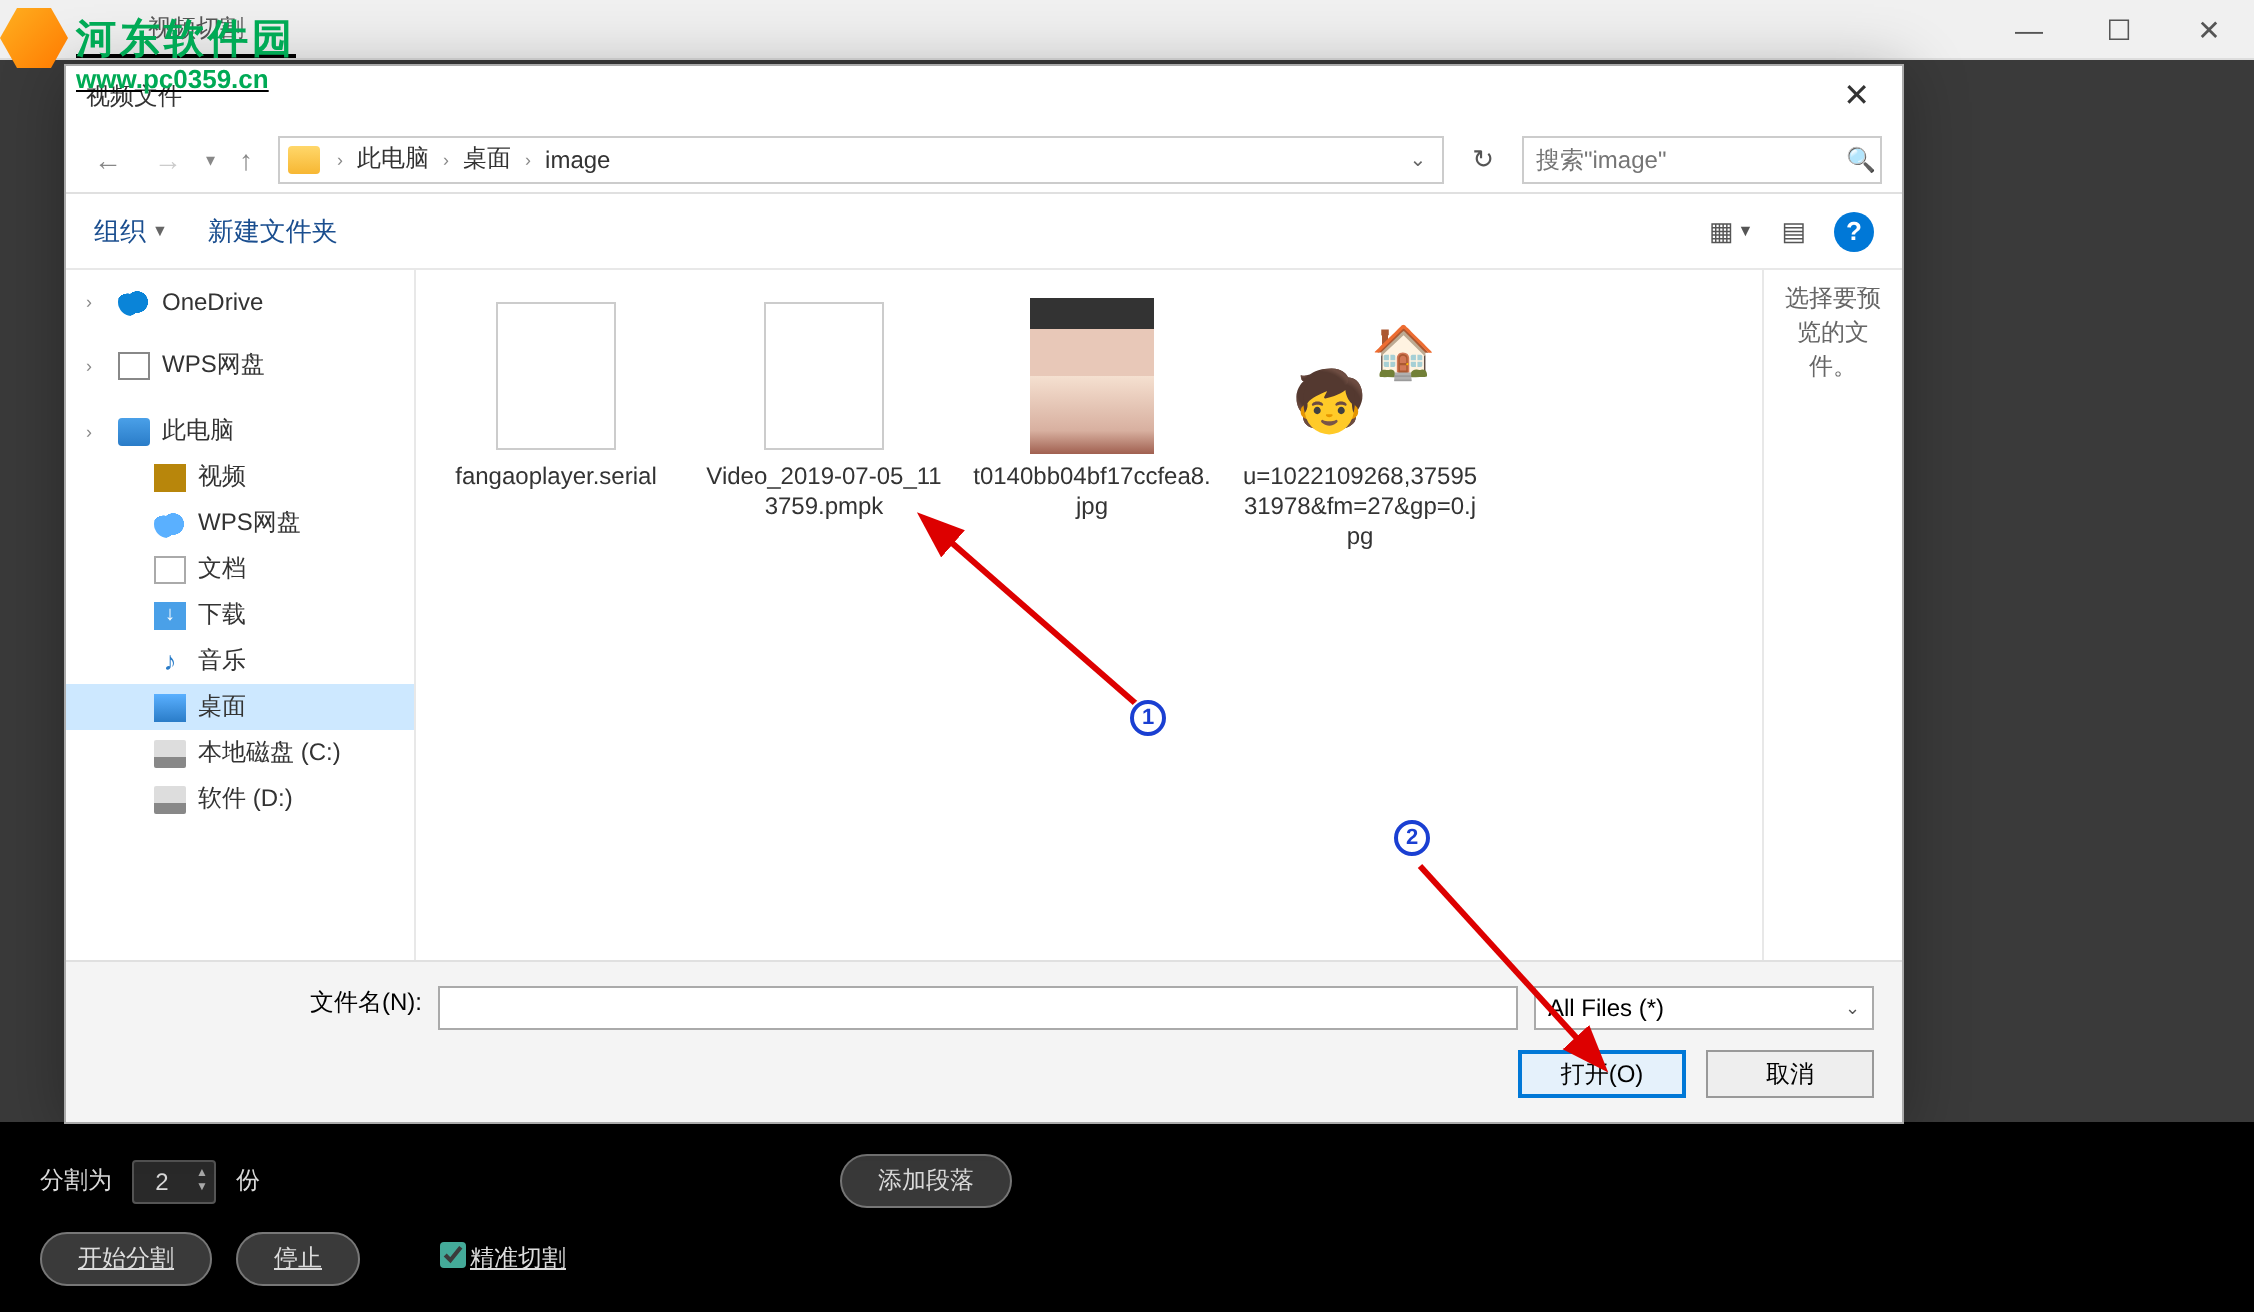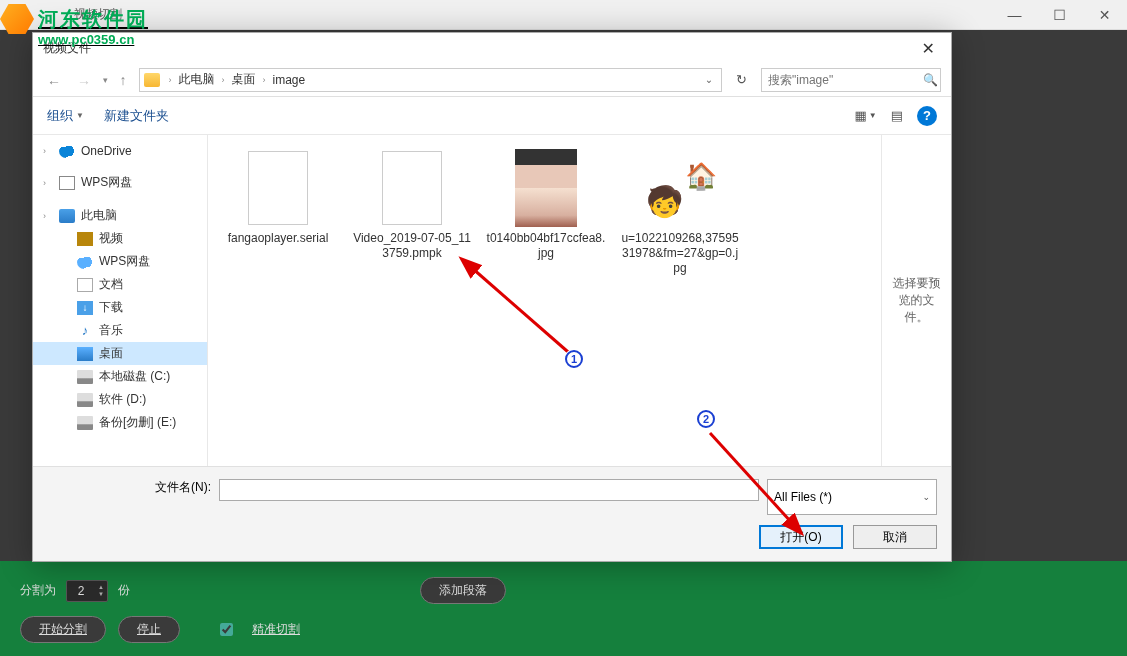--- a/index.html
+++ b/index.html
@@ -7,29 +7,29 @@
 
 
 .main-window { position: absolute; inset: 0; background: #3a3a3a; }
 .main-titlebar { height: 30px; background: #f0f0f0; display: flex; align-items: center; padding: 0 8px; font-size: 12px; color: #555; border-bottom: 1px solid #ddd; gap: 44px; }
 .main-titlebar .main-icon { width: 16px; height: 16px; background: #ff9800; border-radius: 2px; margin-right: 6px; }
 .main-controls { position: absolute; top: 0; right: 0; display: flex; }
 .main-controls div { width: 45px; height: 30px; display: flex; align-items: center; justify-content: center; color: #555; font-size: 14px; }
 .main-body { position: absolute; top: 30px; left: 0; right: 0; bottom: 0; background: #3a3a3a; }
 
 
-.bottom-bar { position: absolute; bottom: 0; left: 0; right: 0; height: 95px; background: #15803d; padding: 10px 20px; color: #ddd; font-size: 12px; }
+.bottom-bar { position: absolute; bottom: 0; left: 0; right: 0; height: 95px; background: #000000; padding: 10px 20px; color: #ddd; font-size: 12px; }
 .bottom-row1 { display: flex; align-items: center; gap: 10px; margin-bottom: 12px; margin-top: 6px; }
 .bottom-row2 { display: flex; align-items: center; gap: 12px; text-decoration: underline; }
 .spinner { display: inline-flex; align-items: center; background: #2a2a2a; border: 1px solid #555; border-radius: 2px; }
 .spinner input { width: 28px; background: transparent; border: none; color: #ddd; text-align: center; font-size: 12px; padding: 3px 0; }
 .spinner-btns { display: flex; flex-direction: column; }
 .spinner-btns span { font-size: 6px; padding: 0 3px; color: #aaa; line-height: 7px; cursor: pointer; }
 .dark-btn { background: #3a3a3a; border: 1px solid #777; border-radius: 14px; color: #ddd; padding: 4px 18px; font-size: 12px; cursor: pointer; }
-.checkbox-wrap { display: flex; align-items: center; gap: 19px; padding-left: 28px; }
+.checkbox-wrap { display: flex; align-items: flex-start; gap: 2px; padding-left: 28px; }
 .checkbox-wrap input { accent-color: #4a9; }
 
 
 .dialog { position: absolute; top: 32px; left: 32px; width: 920px; height: 530px; background: #fff; box-shadow: 0 4px 30px rgba(0,0,0,.3); border: 1px solid #aaa; display: flex; flex-direction: column; }
 .dialog-title { height: 30px; display: flex; align-items: center; justify-content: space-between; padding: 0 10px; font-size: 12px; color: #333; }
 .dialog-close { font-size: 16px; color: #333; cursor: pointer; padding: 0 6px; }
 
 .nav-bar { height: 34px; display: flex; align-items: center; padding: 0 10px; gap: 8px; border-bottom: 1px solid #e0e0e0; }
 .nav-btn { color: #888; font-size: 14px; padding: 2px 4px; cursor: pointer; }
 .nav-btn.disabled { color: #ccc; }
@@ -81,28 +81,28 @@
 .thumb-blank { width: 60px; height: 74px; background: #fff; border: 1px solid #ccc; }
 .thumb-video { width: 86px; height: 68px; background: linear-gradient(#8a9db0,#b8c4d0); border: 4px solid #333; border-image: repeating-linear-gradient(#333 0 4px, #888 4px 8px) 4; position: relative; }
 .thumb-video::after { content: ""; position: absolute; right: -2px; bottom: -2px; width: 20px; height: 20px; background: #ff9800; border-radius: 50%; }
 .thumb-video::before { content: "▶"; position: absolute; right: 2px; bottom: 0; color: #fff; font-size: 10px; z-index: 2; }
 .thumb-photo { width: 62px; height: 78px; background: linear-gradient(180deg,#333 0%,#333 20%,#e8c8b8 20%,#e8c8b8 50%,#f5e0d0 50%,#d8b0a0 85%, #a06050 100%); }
 .thumb-illus { width: 96px; height: 70px; background: #fff; position: relative; }
 .thumb-illus::before { content: "🏠"; position: absolute; top: 8px; right: 10px; font-size: 26px; }
 .thumb-illus::after { content: "🧒"; position: absolute; bottom: 4px; left: 14px; font-size: 30px; }
 .file-label { line-height: 1.25; word-break: break-all; color: #333; max-width: 120px; }
 
-.preview-pane { width: 70px; border-left: 1px solid #e8e8e8; display: flex; align-items: center; justify-content: center; font-size: 12px; color: #666; text-align: center; padding: 6px; }
+.preview-pane { width: 70px; border-left: 1px solid #e8e8e8; display: flex; align-items: flex-start; justify-content: center; font-size: 12px; color: #666; text-align: center; padding: 6px; }
 
 
 .dialog-bottom { border-top: 1px solid #e0e0e0; padding: 12px 14px; display: flex; flex-direction: column; gap: 10px; background: #f4f4f4; }
 .row-filename { display: flex; gap: 8px; font-size: 12px; }
 .row-filename label { white-space: nowrap; }
 .row-filename input { flex: 1; border: 1px solid #aaa; height: 22px; padding: 0 6px; font-size: 12px; background: #fff; }
-.filetype-select { width: 170px; border: 1px solid #aaa; height: 36px; padding: 0 6px; font-size: 12px; background: #fff; display: flex; align-items: center; justify-content: space-between; }
+.filetype-select { width: 170px; border: 1px solid #aaa; height: 22px; padding: 0 6px; font-size: 12px; background: #fff; display: flex; align-items: center; justify-content: space-between; }
 .row-buttons { display: flex; justify-content: flex-end; gap: 10px; }
 .win-btn { min-width: 84px; height: 24px; border: 1px solid #999; background: #eee; font-size: 12px; cursor: pointer; }
 .win-btn.primary { border: 2px solid #0078d7; background: #e5f1fb; }
 
 
 .annot { position: absolute; pointer-events: none; }
 .marker { width: 18px; height: 18px; border-radius: 50%; background: #fff; border: 2px solid #1a3fd2; color: #1a3fd2; font-size: 11px; font-weight: bold; display: flex; align-items: center; justify-content: center; box-shadow: 0 0 0 1px #fff; }
 
 
 .wm { position: absolute; top: 4px; left: 0; z-index: 50; pointer-events: none; font-size: 11px; text-decoration: underline; }
@@ -242,24 +242,20 @@
           <span class="sb-icon ic-desktop"></span>
           <span>桌面</span>
         </div>
         <div class="sidebar-item indent">
           <span class="sb-icon ic-disk"></span>
           <span>本地磁盘 (C:)</span>
         </div>
         <div class="sidebar-item indent">
           <span class="sb-icon ic-disk"></span>
           <span>软件 (D:)</span>
-        </div>
-        <div class="sidebar-item indent">
-          <span class="sb-icon ic-disk"></span>
-          <span>备份[勿删] (E:)</span>
         </div>
       </div>
     <div class="files-area">
       <div class="file-grid" id="filegrid">
           <div class="file-item">
             <div class="file-thumb">
               <div class="thumb-blank"></div>
             </div>
             <div class="file-label">fangaoplayer.serial</div>
           </div>

